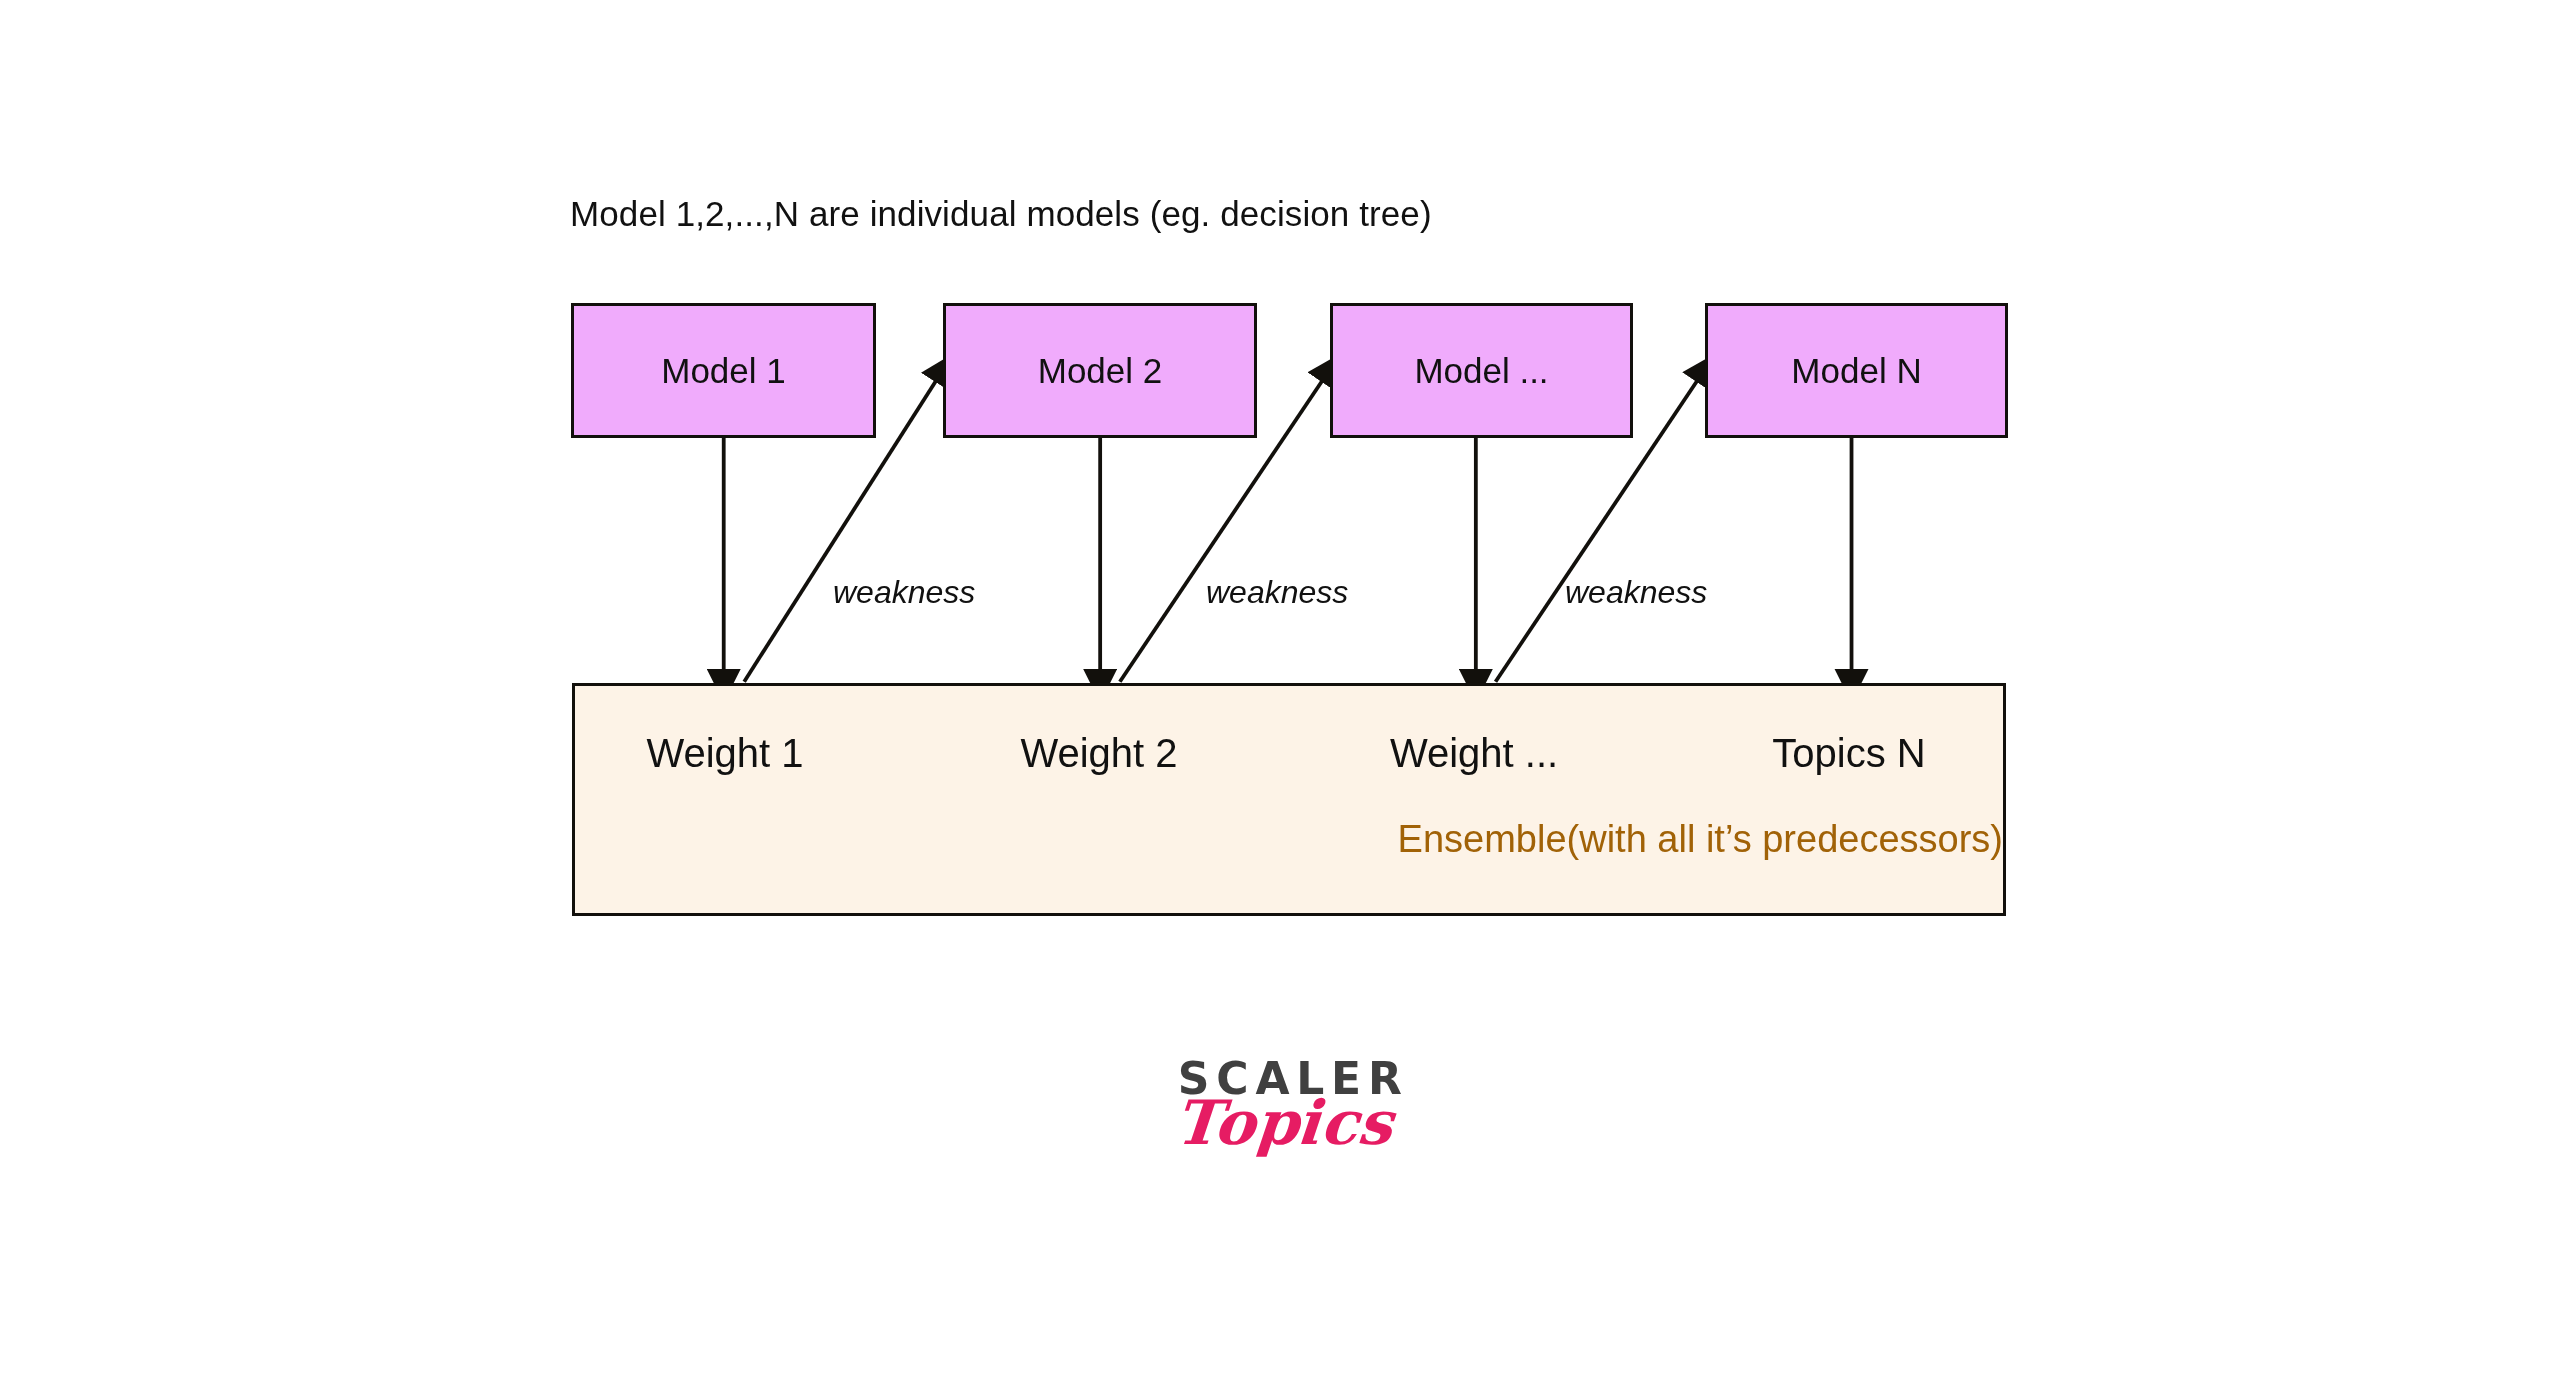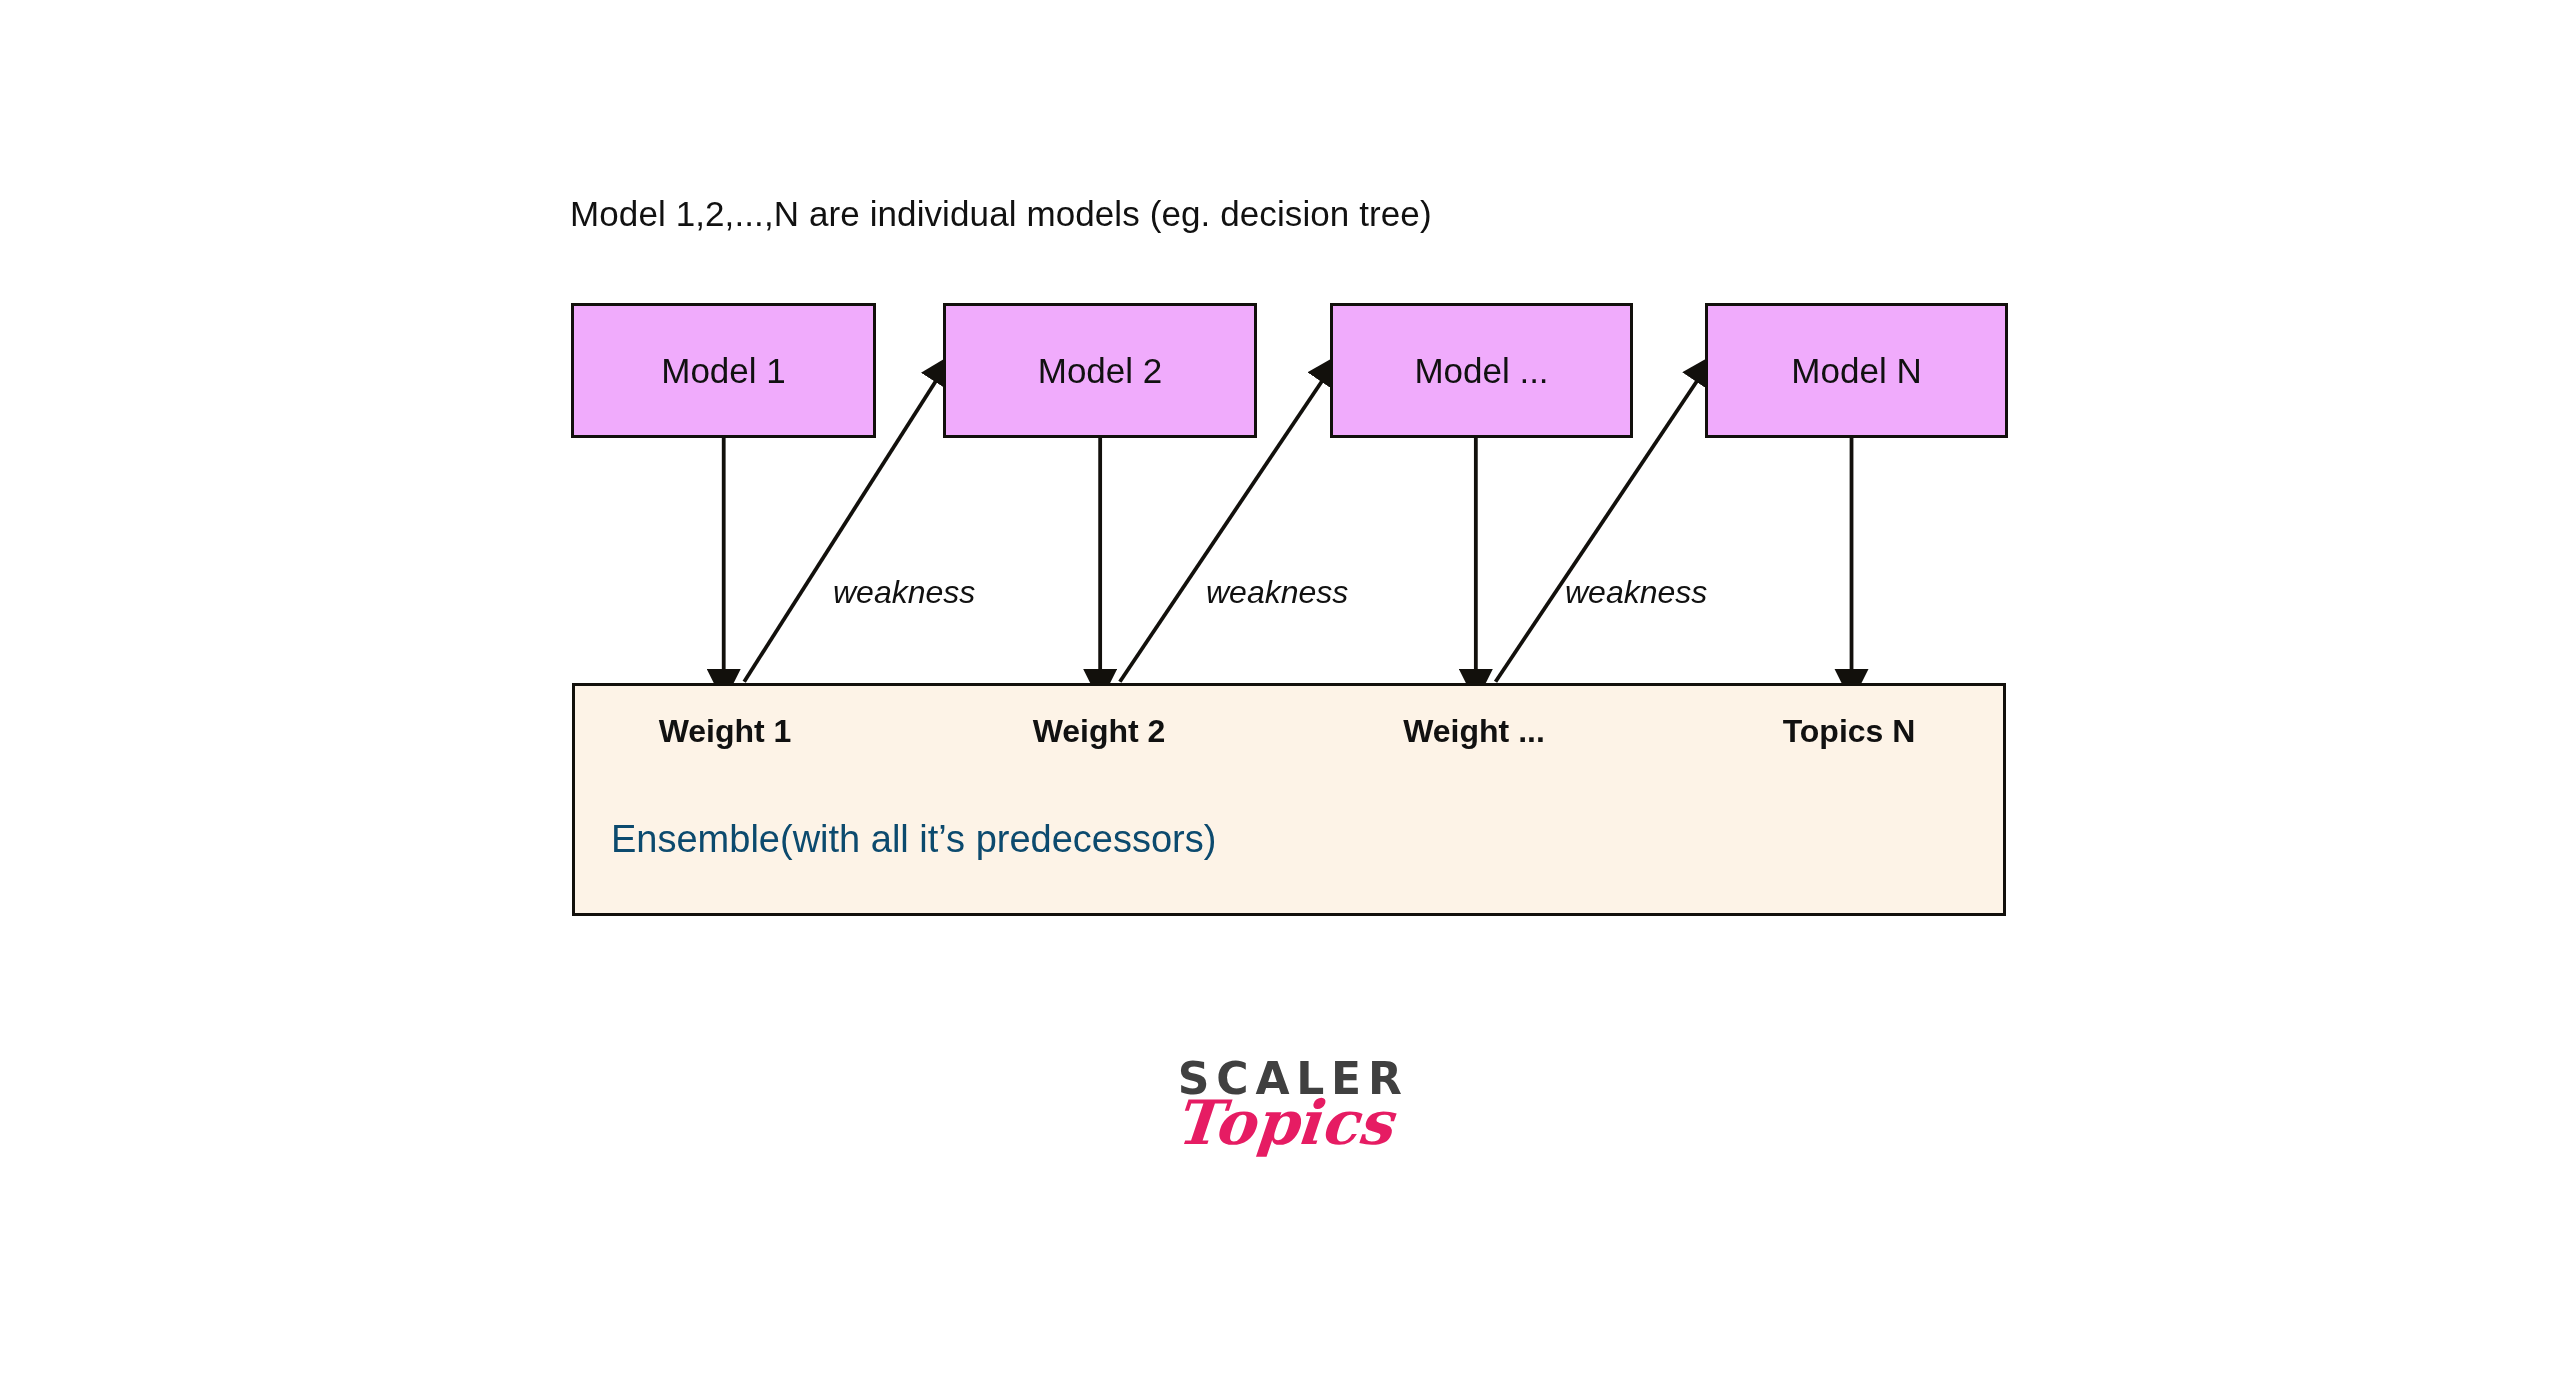--- a/index.html
+++ b/index.html
@@ -67,43 +67,41 @@
   }
   .weights-row {
     position: absolute;
     left: 0;
     top: 27px;
     width: 100%;
     height: 53px;
   }
   .weight-label {
     position: absolute;
-    top: 0;
-    font-size: 32px;
+    top: 18px;
+    font-size: 40px;
     color: #111111;
     white-space: nowrap;
     text-align: center;
     transform: translateX(-50%);
-    font-weight: bold;
   }
   .weight-0 { left: 150px; }
   .weight-1 { left: 524px; }
   .weight-2 { left: 899px; }
   .weight-3 { left: 1274px; }
 
   .ensemble-title {
     position: absolute;
     left: 0;
     top: 132px;
     width: 100%;
-    text-align: left;
+    text-align: right;
     font-size: 38px;
-    color: #0c4a6e;
-    white-space: nowrap;
-    padding-left: 36px;
+    color: #a16207;
+    white-space: nowrap;
   }
 
   
   #connectors {
     position: absolute;
     left: 0;
     top: 0;
     width: 2576px;
     height: 1377px;
     pointer-events: none;

